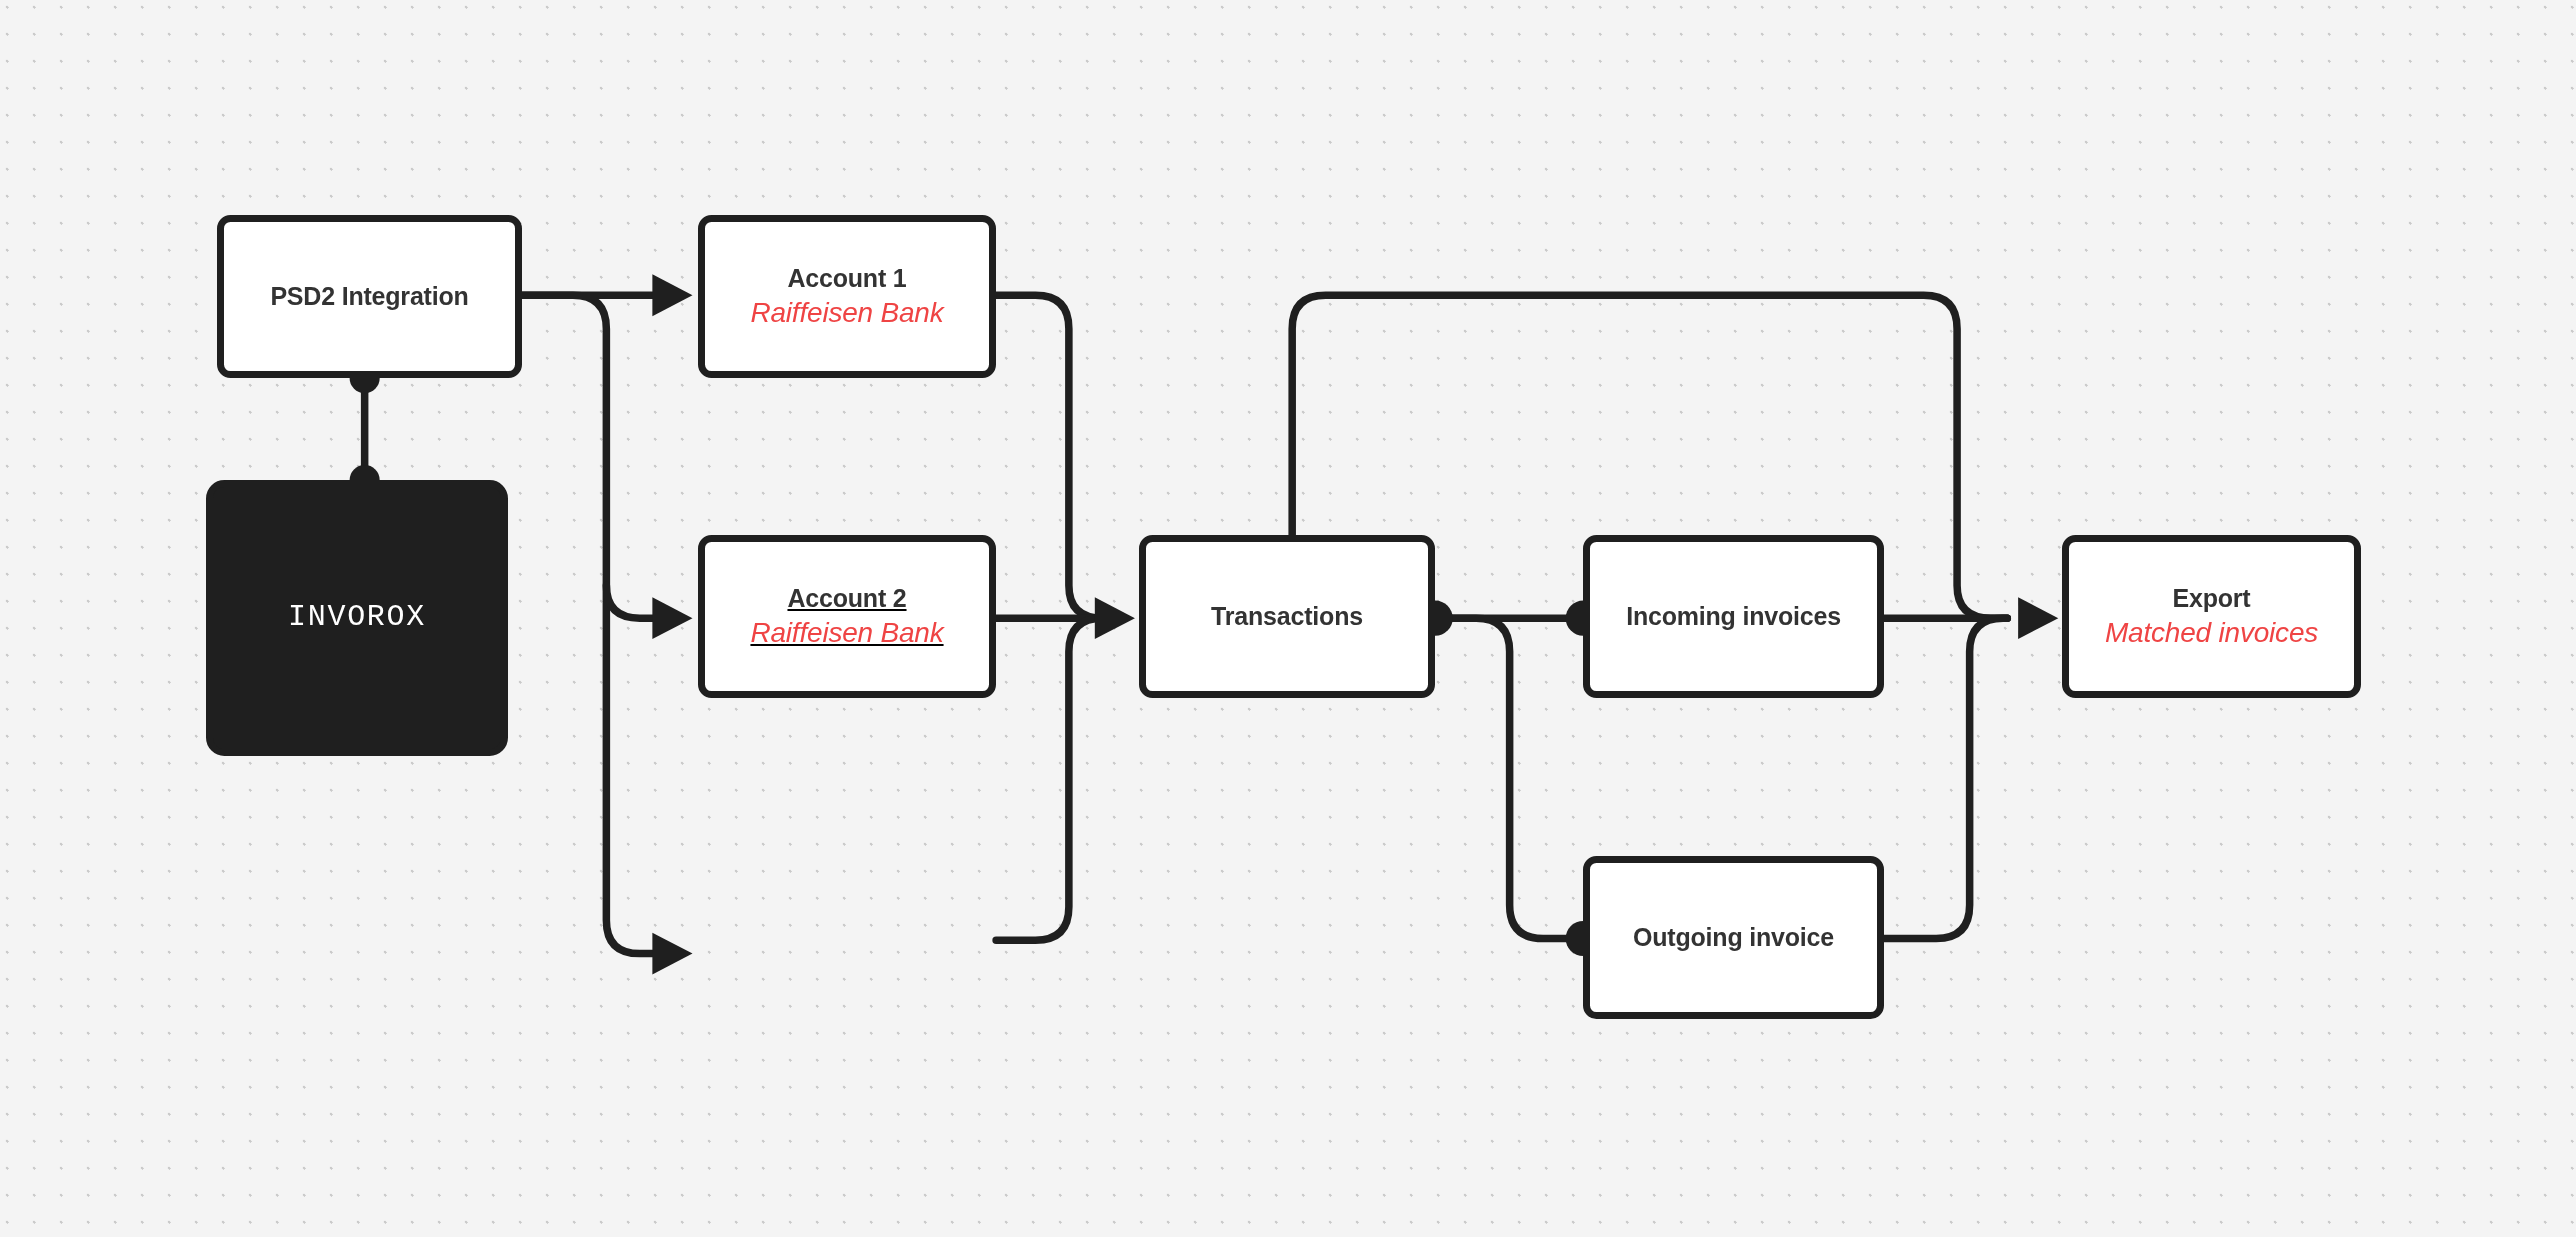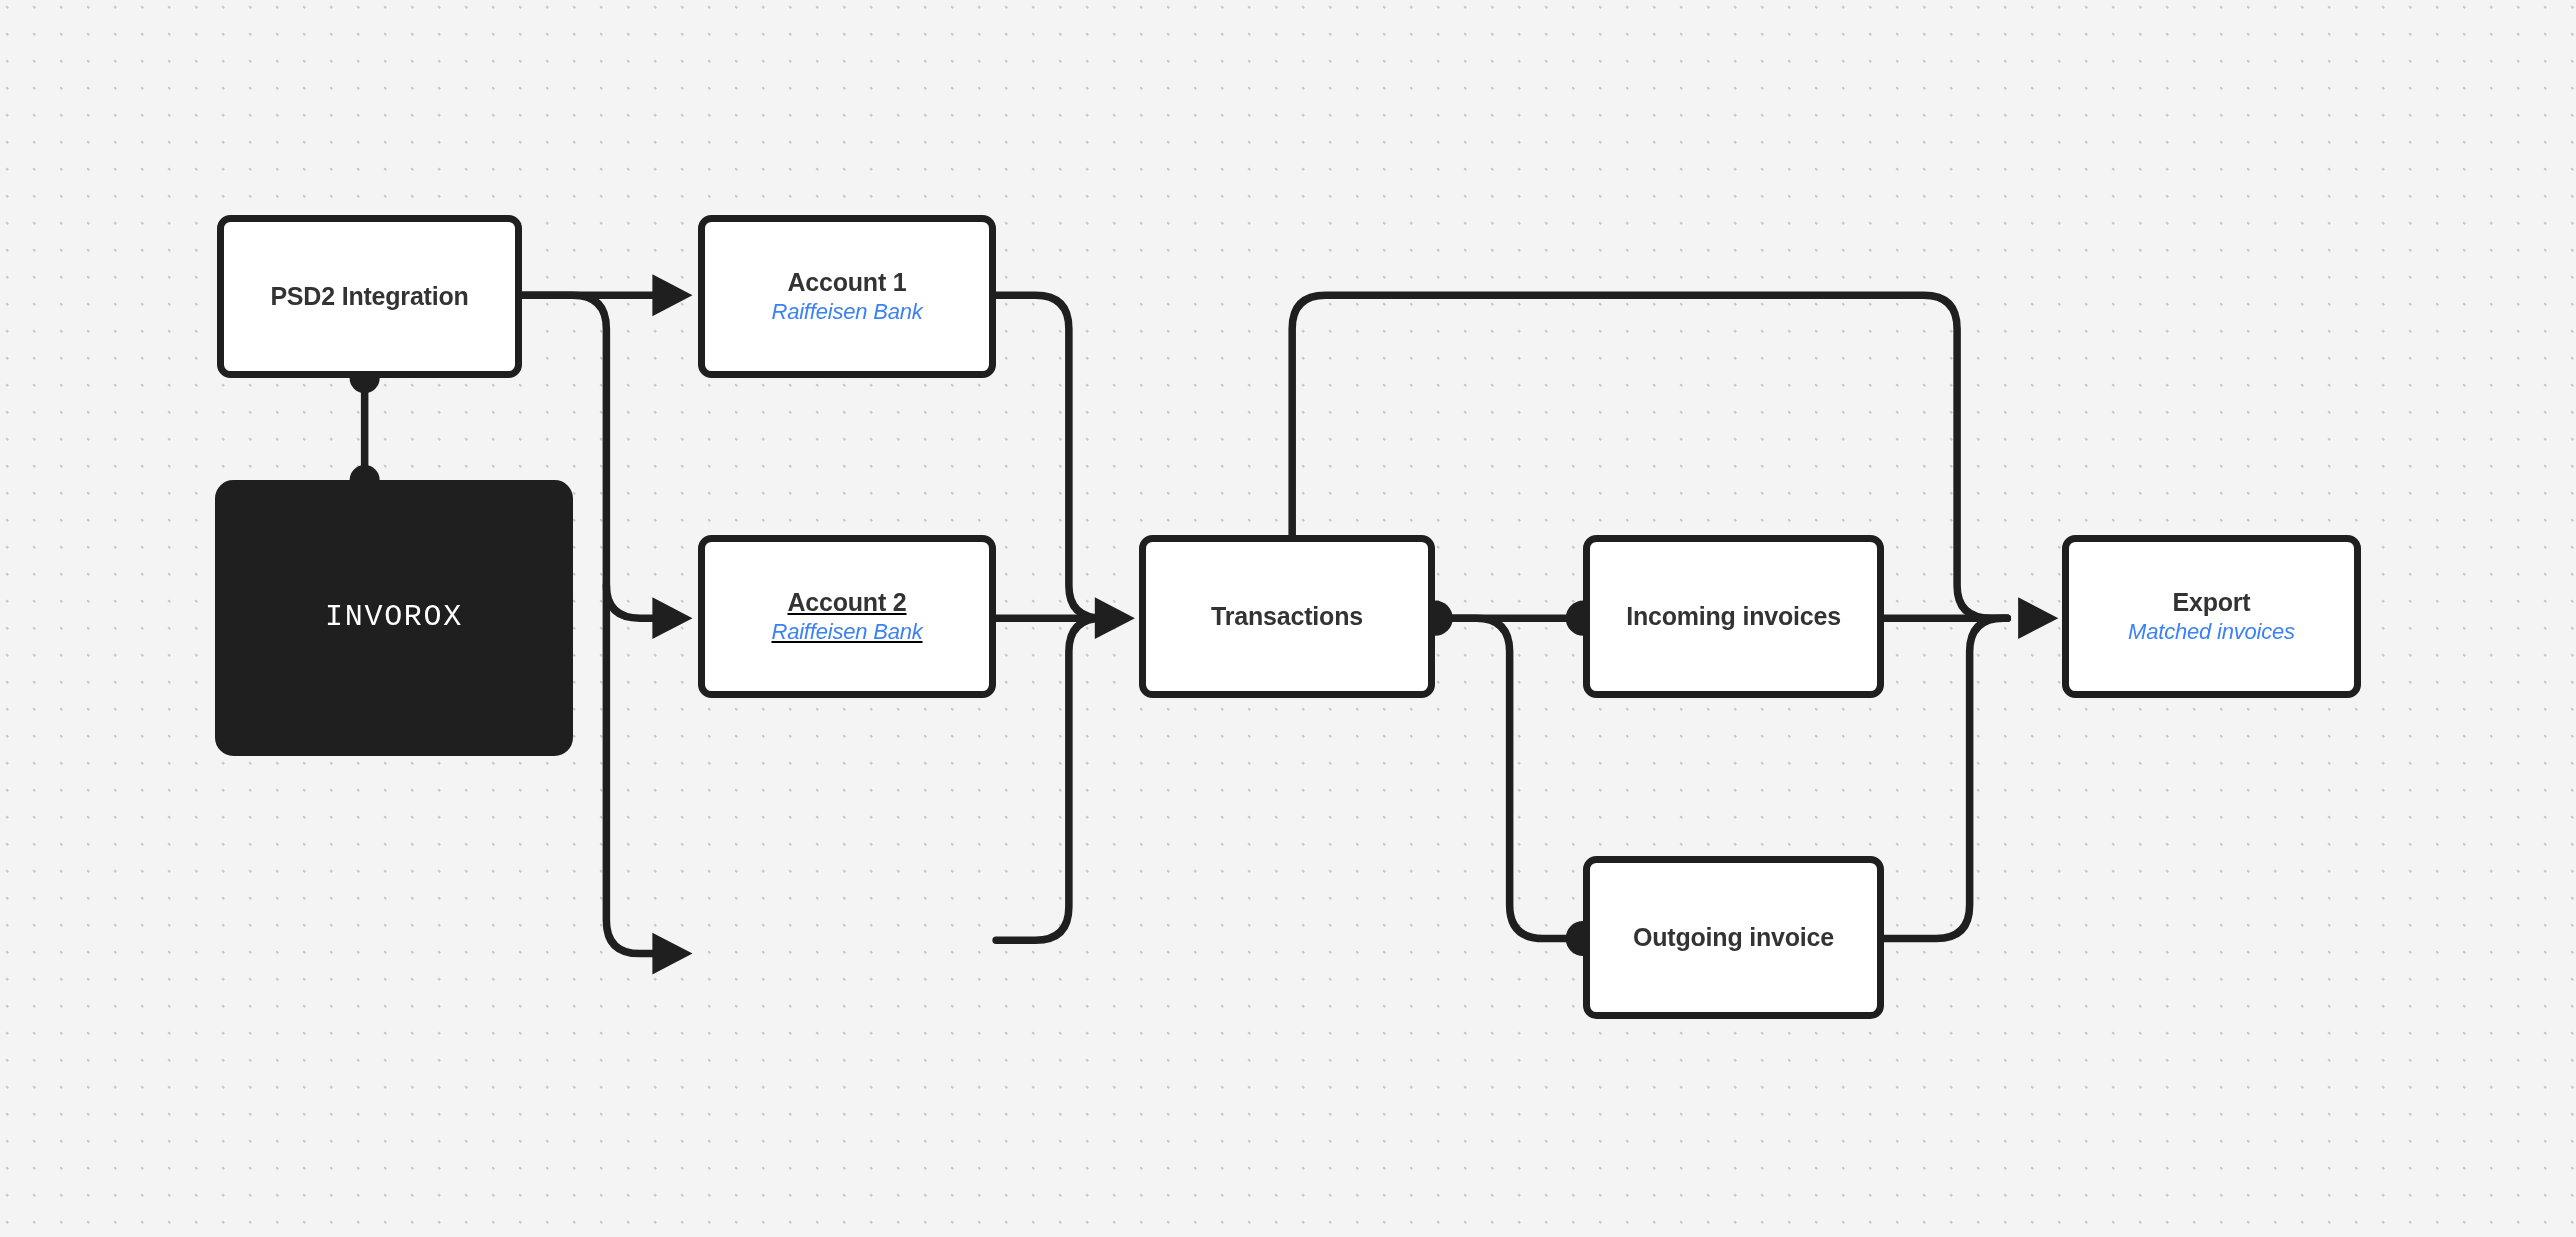--- a/index.html
+++ b/index.html
@@ -53,23 +53,23 @@
     z-index: 2;
   }
   .node-title {
     font-size: 25px;
     font-weight: bold;
     color: #333333;
     line-height: 1.25;
     letter-spacing: -0.2px;
   }
   .node-sub {
-    font-size: 22px;
+    font-size: 28px;
     font-style: italic;
-    color: #3b82f6;
+    color: #ef4444;
     line-height: 1.25;
     letter-spacing: -0.2px;
   }
   .node.dark {
     background: #1f1f1f;
     border-color: #1f1f1f;
     border-radius: 18.4px;
   }
   .node.dark .node-title {
     color: #ffffff;
@@ -120,21 +120,21 @@
     <circle class="port-dot" cx="436" cy="574" r="18"></circle>
     <circle class="port-dot" cx="1716" cy="739" r="21"></circle>
     <circle class="port-dot" cx="1893" cy="739" r="21"></circle>
     <circle class="port-dot" cx="1893" cy="1122" r="21"></circle>
   </svg>
 
   <div class="node" style="left:217px; top:215px; width:305px; height:163px;">
     <div class="node-title">PSD2 Integration</div>
   </div>
 
-  <div class="node dark" style="left:215px; top:480px; width:358px; height:276px;">
+  <div class="node dark" style="left:206px; top:480px; width:302px; height:276px;">
     <div class="node-title">INVOROX</div>
   </div>
 
   <div class="node" style="left:698px; top:215px; width:298px; height:163px;">
     <div class="node-title">Account 1</div>
     <div class="node-sub">Raiffeisen Bank</div>
   </div>
 
   <div class="node" style="left:698px; top:535px; width:298px; height:163px;text-decoration:underline;">
     <div class="node-title">Account 2</div>

